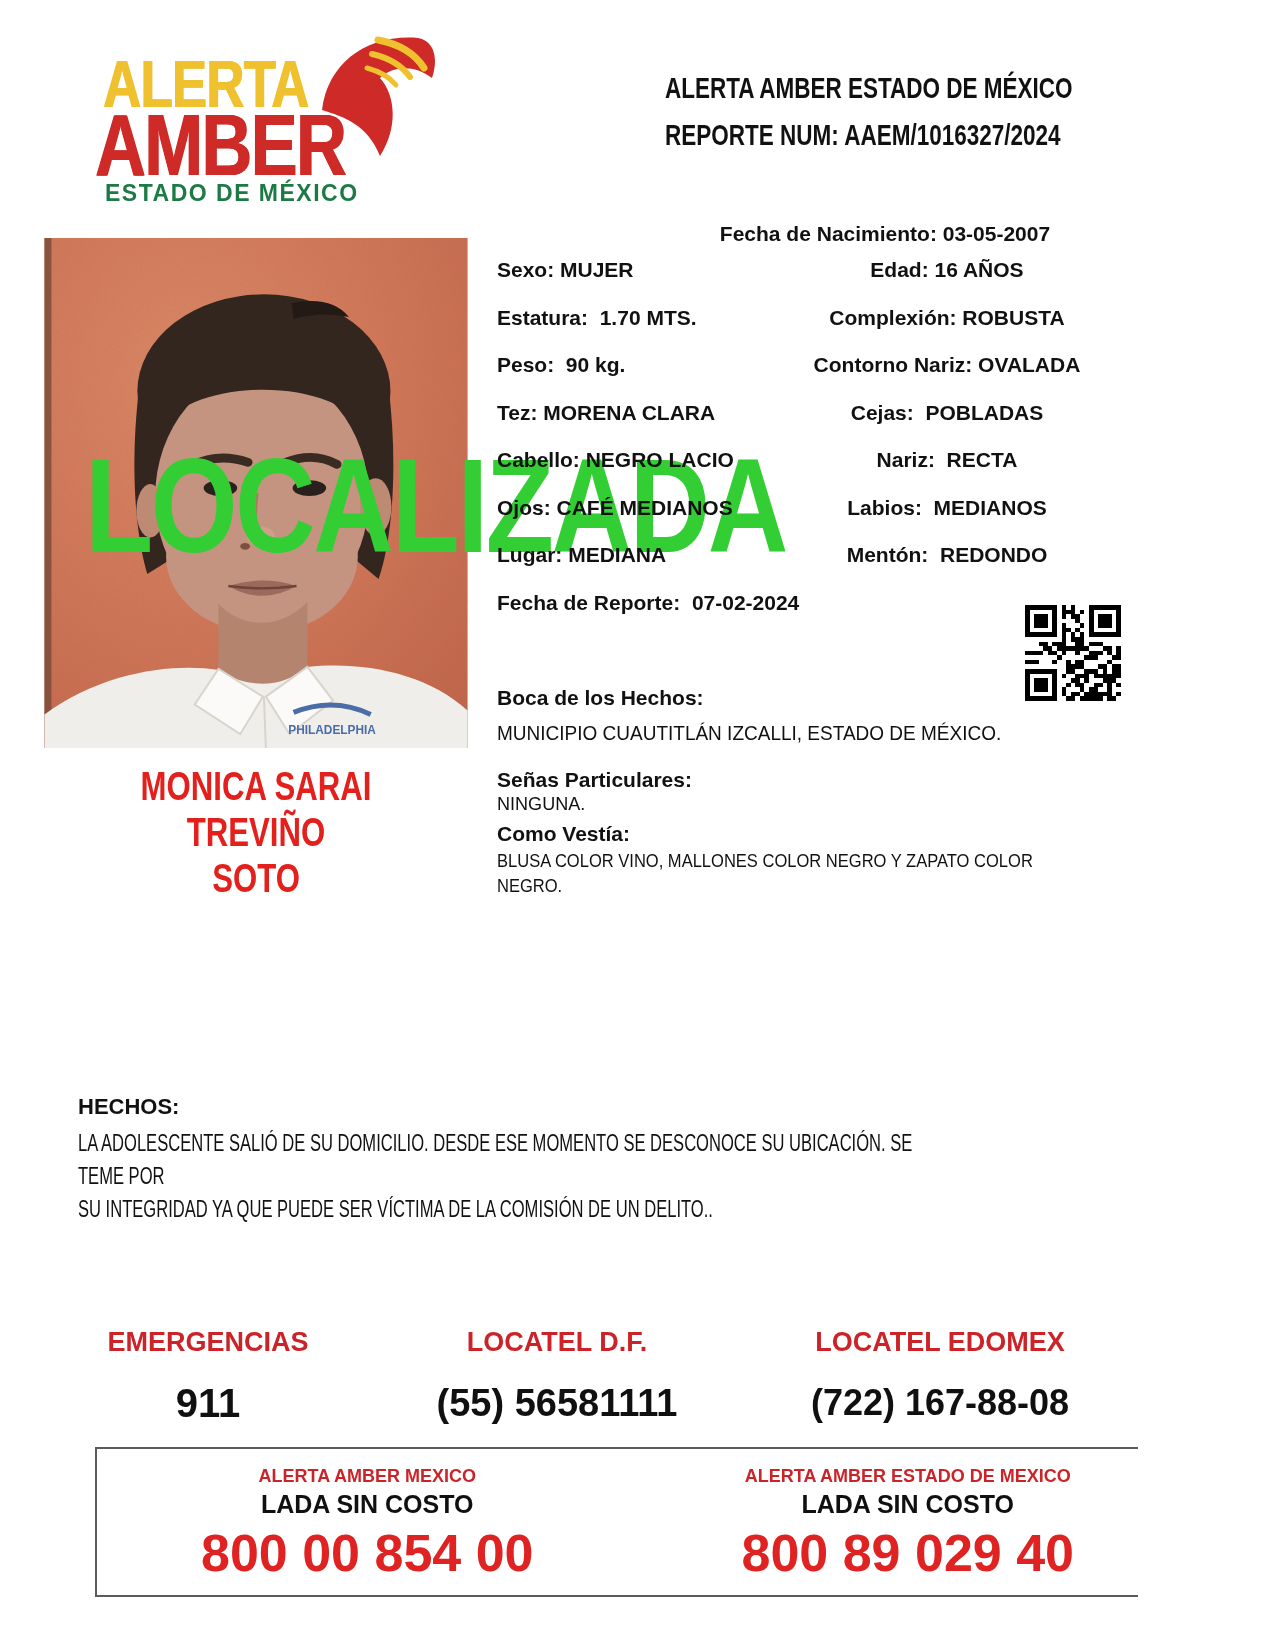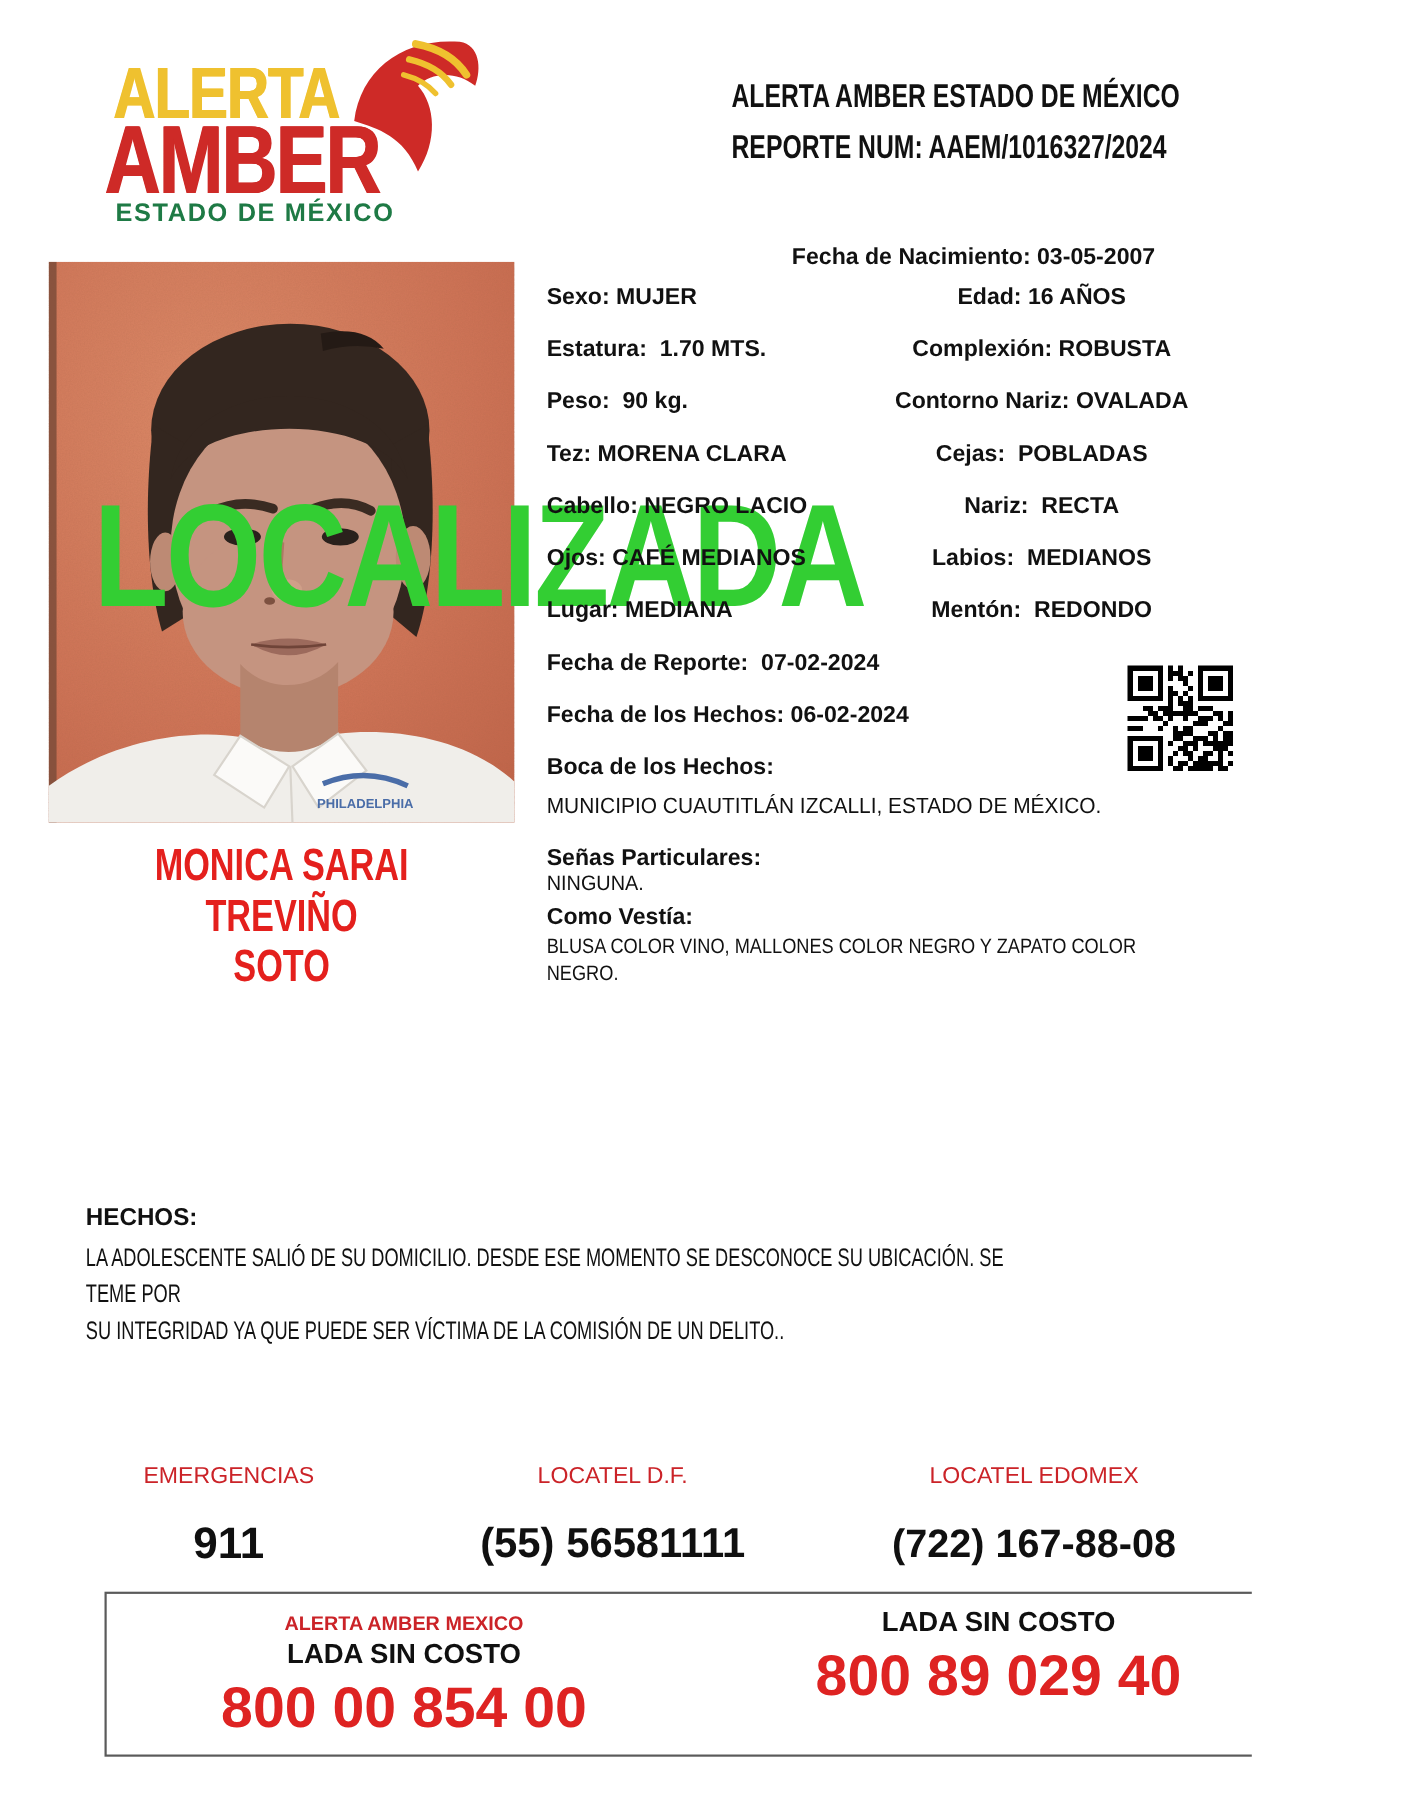--- a/index.html
+++ b/index.html
@@ -30,21 +30,21 @@
   
   .nameblock{position:absolute;left:42px;top:763px;width:428px;text-align:center;z-index:4;}
   .nameinner{display:inline-block;font-size:41px;font-weight:bold;line-height:46px;white-space:pre-line;
              transform:scaleX(.76);transform-origin:50% 0;}
   
   .hechos-label{font-size:22px;font-weight:bold;}
   .hechos-body{margin-top:7px;font-size:23px;line-height:33px;white-space:pre-line;
                transform:scaleX(.72);transform-origin:0 0;}
   
   .ecol{position:absolute;top:1327px;width:320px;text-align:center;}
-  .elabel{font-size:21px;font-weight:normal;line-height:30px;}
+  .elabel{font-size:27px;font-weight:bold;line-height:30px;}
   .enum{font-weight:bold;color:#101010;margin-top:24px;line-height:44px;}
   
   .hotbox{position:absolute;left:95px;top:1447px;width:1081px;height:146px;border:2px solid #5a5a5a;
           display:flex;background:#fff;}
   .hcol{flex:1;text-align:center;padding-top:13px;}
   .htitle{font-size:18px;font-weight:bold;line-height:29px;}
   .hsub{font-size:25px;font-weight:bold;color:#101010;line-height:27px;}
   .hnum{font-size:52px;font-weight:bold;margin-top:7px;line-height:56px;}
 </style>
 </head>
@@ -149,23 +149,20 @@
   <div class="drow" style="top:496px;">
     <span class="dleft">Ojos: CAFÉ MEDIANOS</span>
     <span class="dright">Labios:  MEDIANOS</span>
   </div>
   <div class="drow" style="top:543px;">
     <span class="dleft">Lugar: MEDIANA</span>
     <span class="dright">Mentón:  REDONDO</span>
   </div>
   <div class="drow" style="top:591px;">
     <span class="dleft">Fecha de Reporte:  07-02-2024</span>
-  </div>
-  <div class="drow" style="top:638px;">
-    <span class="dleft">Fecha de los Hechos: 06-02-2024</span>
   </div>
 
   <div class="abs" style="left:1025px;top:605px;width:96px;height:96px;z-index:10;">
     <svg id="qr" width="96" height="96" viewBox="0 0 21 21" shape-rendering="crispEdges">
         <rect x="0" y="0" width="21" height="21" fill="#fff"></rect>
         <rect x="8" y="0" width="1" height="1" fill="#000"></rect>
         <rect x="10" y="0" width="1" height="1" fill="#000"></rect>
         <rect x="8" y="1" width="1" height="1" fill="#000"></rect>
         <rect x="9" y="1" width="1" height="1" fill="#000"></rect>
         <rect x="10" y="1" width="1" height="1" fill="#000"></rect>
@@ -339,18 +336,19 @@
     <div class="enum" style="font-size:36px;">(722) 167-88-08</div>
   </div>
 
   <div class="hotbox">
     <div class="hcol">
       <div class="htitle" style="color:#CB2328;">ALERTA AMBER MEXICO</div>
       <div class="hsub">LADA SIN COSTO</div>
       <div class="hnum" style="color:#DE2322;">800 00 854 00</div>
     </div>
     <div class="hcol">
+      <div class="htitle" style="color:#CB2328;">ALERTA AMBER ESTADO DE MEXICO</div>
       <div class="hsub">LADA SIN COSTO</div>
       <div class="hnum" style="color:#DE2322;">800 89 029 40</div>
     </div>
   </div>
 
 </div>
 
 </body></html>

